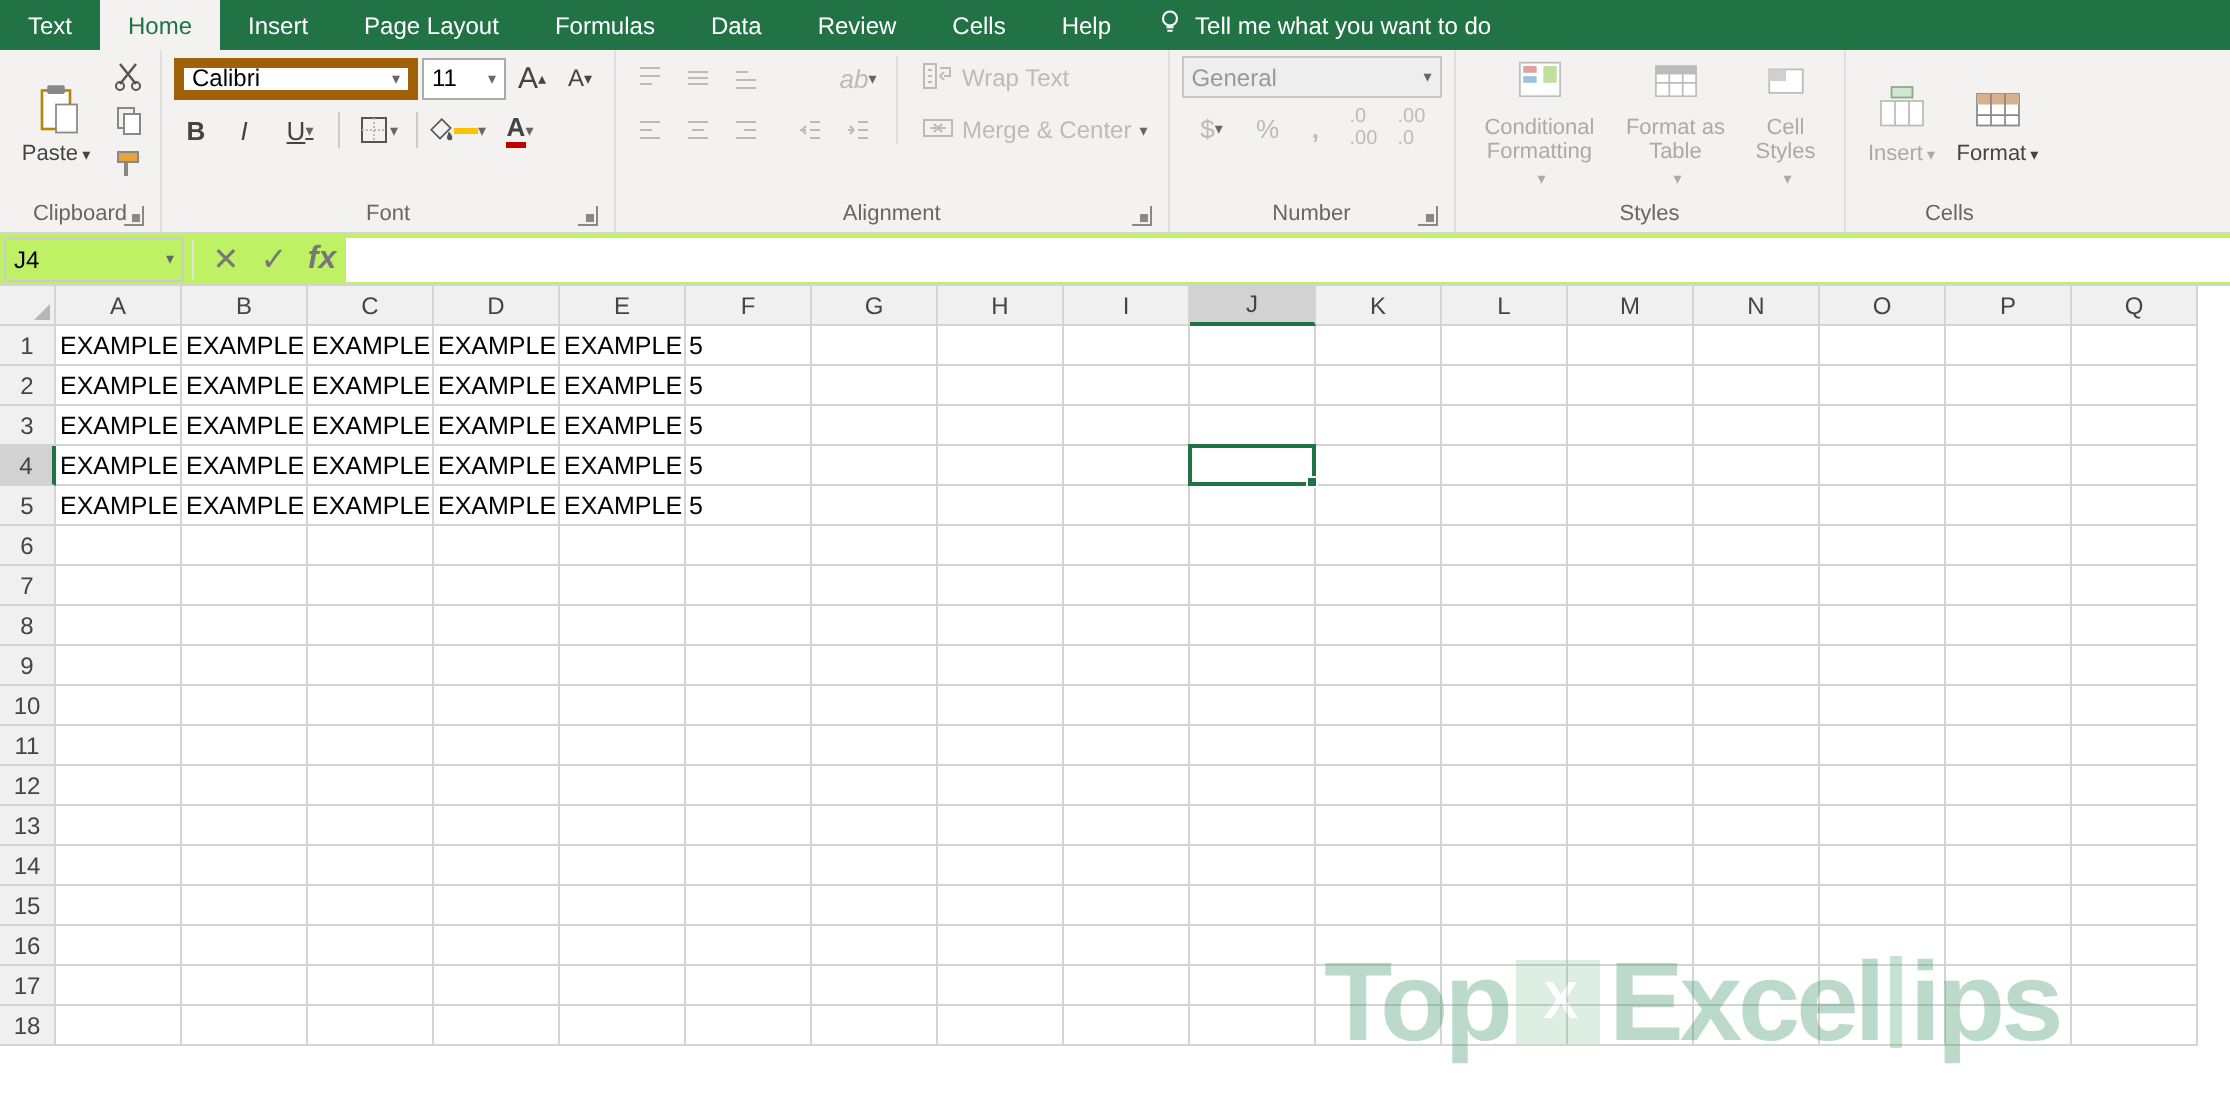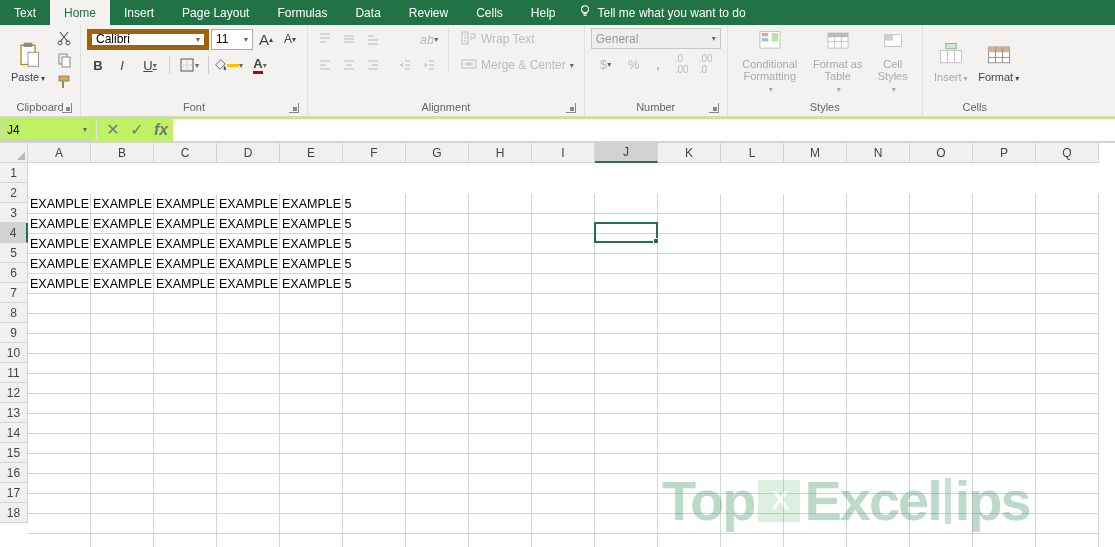--- a/index.html
+++ b/index.html
@@ -53,21 +53,21 @@
 
 .grid-area { position: relative; height: 404px; overflow: hidden; }
 .grid-corner { position: absolute; left: 0; top: 0; width: 28px; height: 20px; background: #f0f0f0; border-right: 1px solid #d4d4d4; border-bottom: 1px solid #d4d4d4; }
 .grid-corner::after { content: ""; position: absolute; right: 2px; bottom: 2px; width: 0; height: 0; border-left: 8px solid transparent; border-bottom: 8px solid #b7b7b7; }
 .col-headers { position: absolute; left: 28px; top: 0; right: 0; height: 20px; display: flex; }
 .col-h { width: 63px; height: 20px; background: #f0f0f0; border-right: 1px solid #d4d4d4; border-bottom: 1px solid #d4d4d4; display: flex; align-items: center; justify-content: center; font-size: 12px; color: #444; flex-shrink: 0; }
 .col-h.sel { background: #d2d2d2; border-bottom: 2px solid #217346; }
 .row-headers { position: absolute; left: 0; top: 20px; width: 28px; }
 .row-h { height: 20px; background: #f0f0f0; border-right: 1px solid #d4d4d4; border-bottom: 1px solid #d4d4d4; display: flex; align-items: center; justify-content: center; font-size: 12px; color: #444; }
 .row-h.sel { background: #d2d2d2; border-right: 2px solid #217346; }
-.cells { position: absolute; left: 28px; top: 20px; right: 0; bottom: 0; margin-top: 31px; }
+.cells { position: absolute; left: 28px; top: 20px; right: 0; bottom: 0; }
 .row { display: flex; height: 20px; }
 .cell { width: 63px; height: 20px; border-right: 1px solid #d4d4d4; border-bottom: 1px solid #d4d4d4; font-size: 12.5px; color: #000; padding: 0 2px; white-space: nowrap; overflow: hidden; display: flex; align-items: center; flex-shrink: 0; }
 .cell.overflow { overflow: visible; }
 .active-cell { position: absolute; border: 2px solid #217346; pointer-events: none; }
 .active-cell .handle { position: absolute; right: -3px; bottom: -3px; width: 6px; height: 6px; background: #217346; border: 1px solid #fff; }
 
 .watermark { position: absolute; left: 662px; top: 325px; font-size: 56px; font-weight: 600; color: #3f9766; opacity: 0.35; pointer-events: none; display: flex; align-items: center; letter-spacing: -2px; font-family: Georgia, serif; }
 .watermark .xbox { width: 42px; height: 42px; background: #5fb07f; opacity: 0.6; margin: 0 4px; display: flex; align-items: center; justify-content: center; color: #fff; font-size: 26px; font-weight: bold; font-family: Arial; }
 .watermark .bar { display: inline-block; width: 6px; height: 46px; background: #5fb07f; margin: 0 4px; vertical-align: middle; }
 

